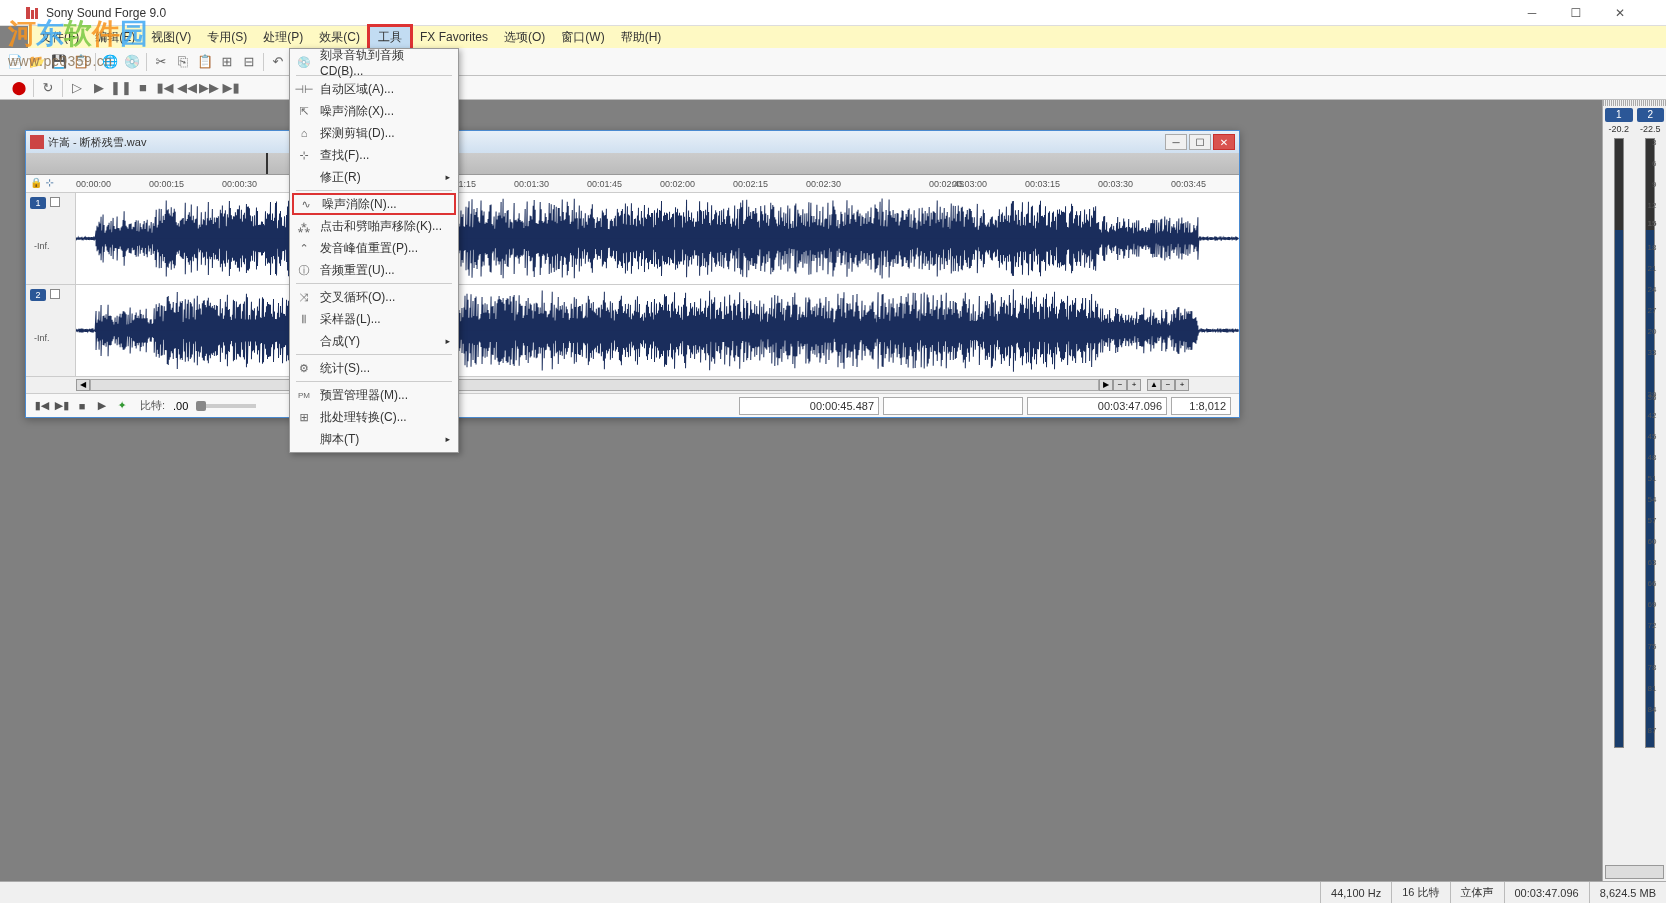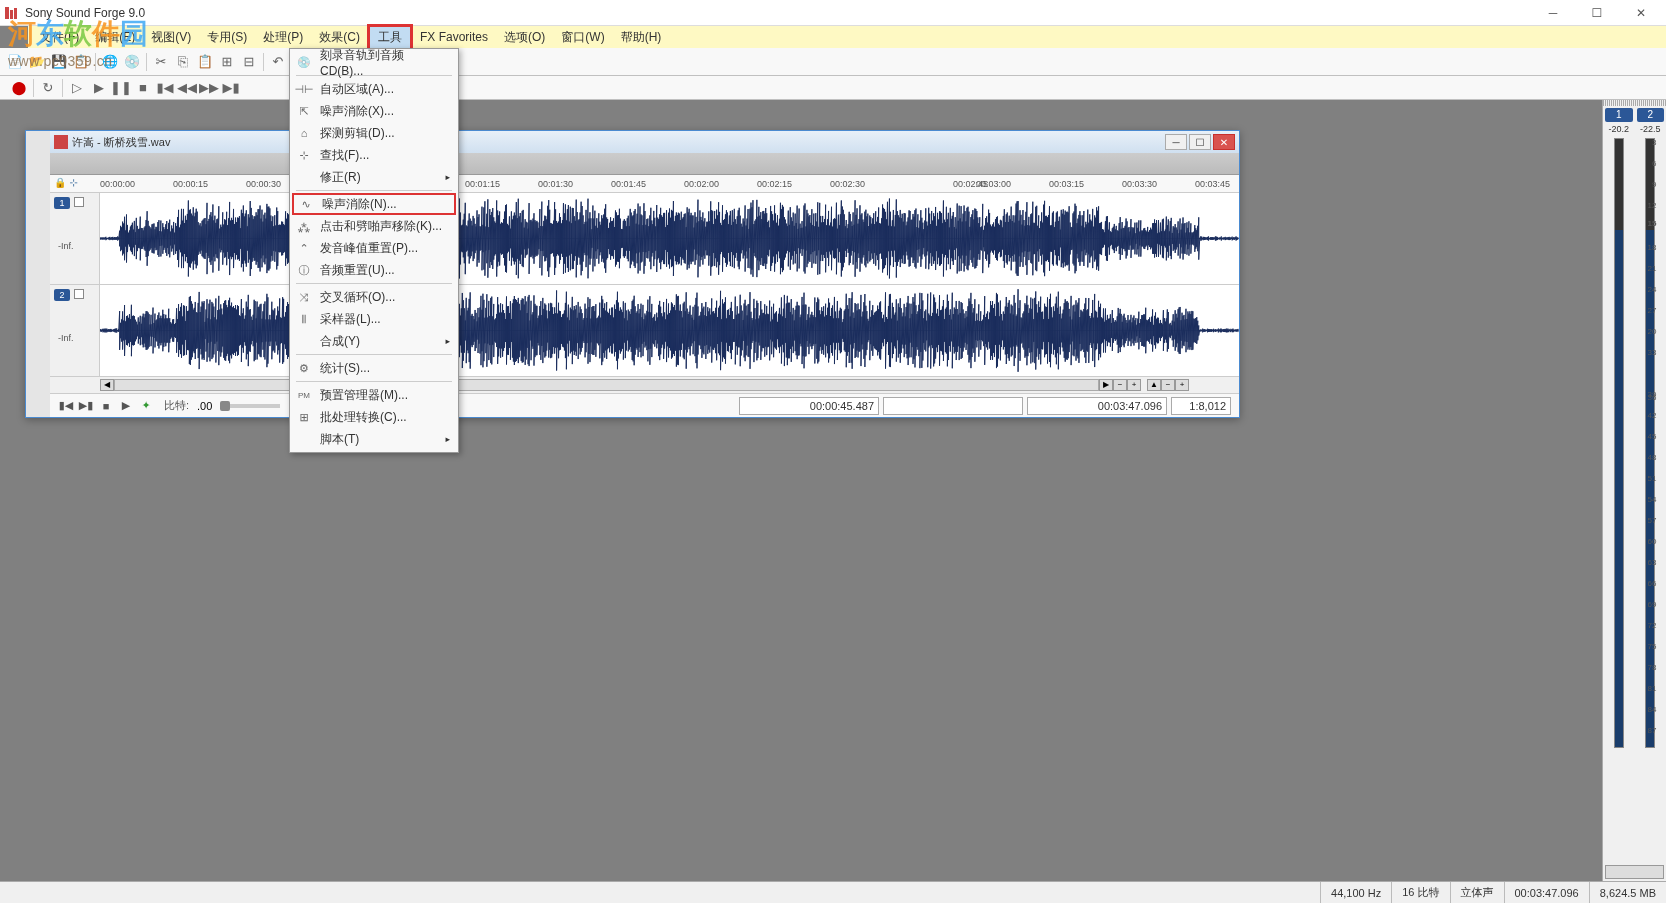--- a/index.html
+++ b/index.html
@@ -1,19 +1,19 @@
 <!DOCTYPE html>
 <html><head>
 <meta charset="utf-8">
 <style>
 * { margin: 0; padding: 0; box-sizing: border-box; font-family: "Microsoft YaHei", Arial, sans-serif; }
 body { width: 1666px; height: 903px; background: #808080; overflow: hidden; position: relative; }
 
 
-.title-bar { height: 26px; background: #fff; display: flex; align-items: center; padding: 0 3px; border-bottom: 1px solid #ddd; }
+.title-bar { height: 26px; background: #fff; display: flex; align-items: center; padding: 0 24px; border-bottom: 1px solid #ddd; }
 .app-icon { width: 16px; height: 16px; margin-right: 6px; display: inline-flex; }
 .title-text { font-size: 12px; color: #333; flex: 1; }
 .win-controls { display: flex; }
 .win-btn { width: 44px; height: 26px; display: flex; align-items: center; justify-content: center; font-size: 12px; color: #555; }
 
 
 .watermark { position: absolute; top: 15px; left: 8px; z-index: 50; pointer-events: none; opacity: 0.85; }
 .watermark-logo { font-size: 28px; font-weight: bold; }
 .watermark-url { font-size: 14px; color: #8b7355; letter-spacing: 0.5px; }
 
@@ -29,21 +29,21 @@
 
 
 .transport-bar { height: 24px; background: #f8f8f8; display: flex; align-items: center; padding: 2px 8px; border-bottom: 1px solid #c0c0c0; }
 .tb-rec { color: #c00; }
 .tb-play { color: #393; }
 
 
 .work-area { position: absolute; top: 100px; left: 0; right: 68px; bottom: 22px; background: #808080; }
 
 
-.wave-window { position: absolute; top: 30px; left: 25px; width: 1215px; background: #e5e5e5; border: 1px solid #4a8ad0; box-shadow: 0 2px 8px rgba(0,0,0,0.3); padding-left: 24px; }
+.wave-window { position: absolute; top: 30px; left: 25px; width: 1215px; background: #e5e5e5; border: 1px solid #4a8ad0; box-shadow: 0 2px 8px rgba(0,0,0,0.3); }
 .wave-title { height: 22px; background: linear-gradient(#e8f0f8, #d0e0f0); display: flex; align-items: center; padding: 0 4px; font-size: 11px; color: #333; }
 .wave-title-icon { width: 14px; height: 14px; background: #c44; margin-right: 4px; }
 .wave-title-text { flex: 1; }
 .wave-win-btns { display: flex; gap: 2px; }
 .wave-win-btn { width: 22px; height: 16px; border: 1px solid #aaa; background: #f0f0f0; font-size: 10px; display: flex; align-items: center; justify-content: center; }
 .wave-win-btn.cls { background: #d9534f; color: #fff; border-color: #c9302c; }
 
 .wave-overview { height: 22px; background: linear-gradient(#ccc, #bbb); border-bottom: 1px solid #999; position: relative; }
 .wave-overview-marker { position: absolute; left: 240px; top: 0; width: 2px; height: 100%; background: #333; }
 

